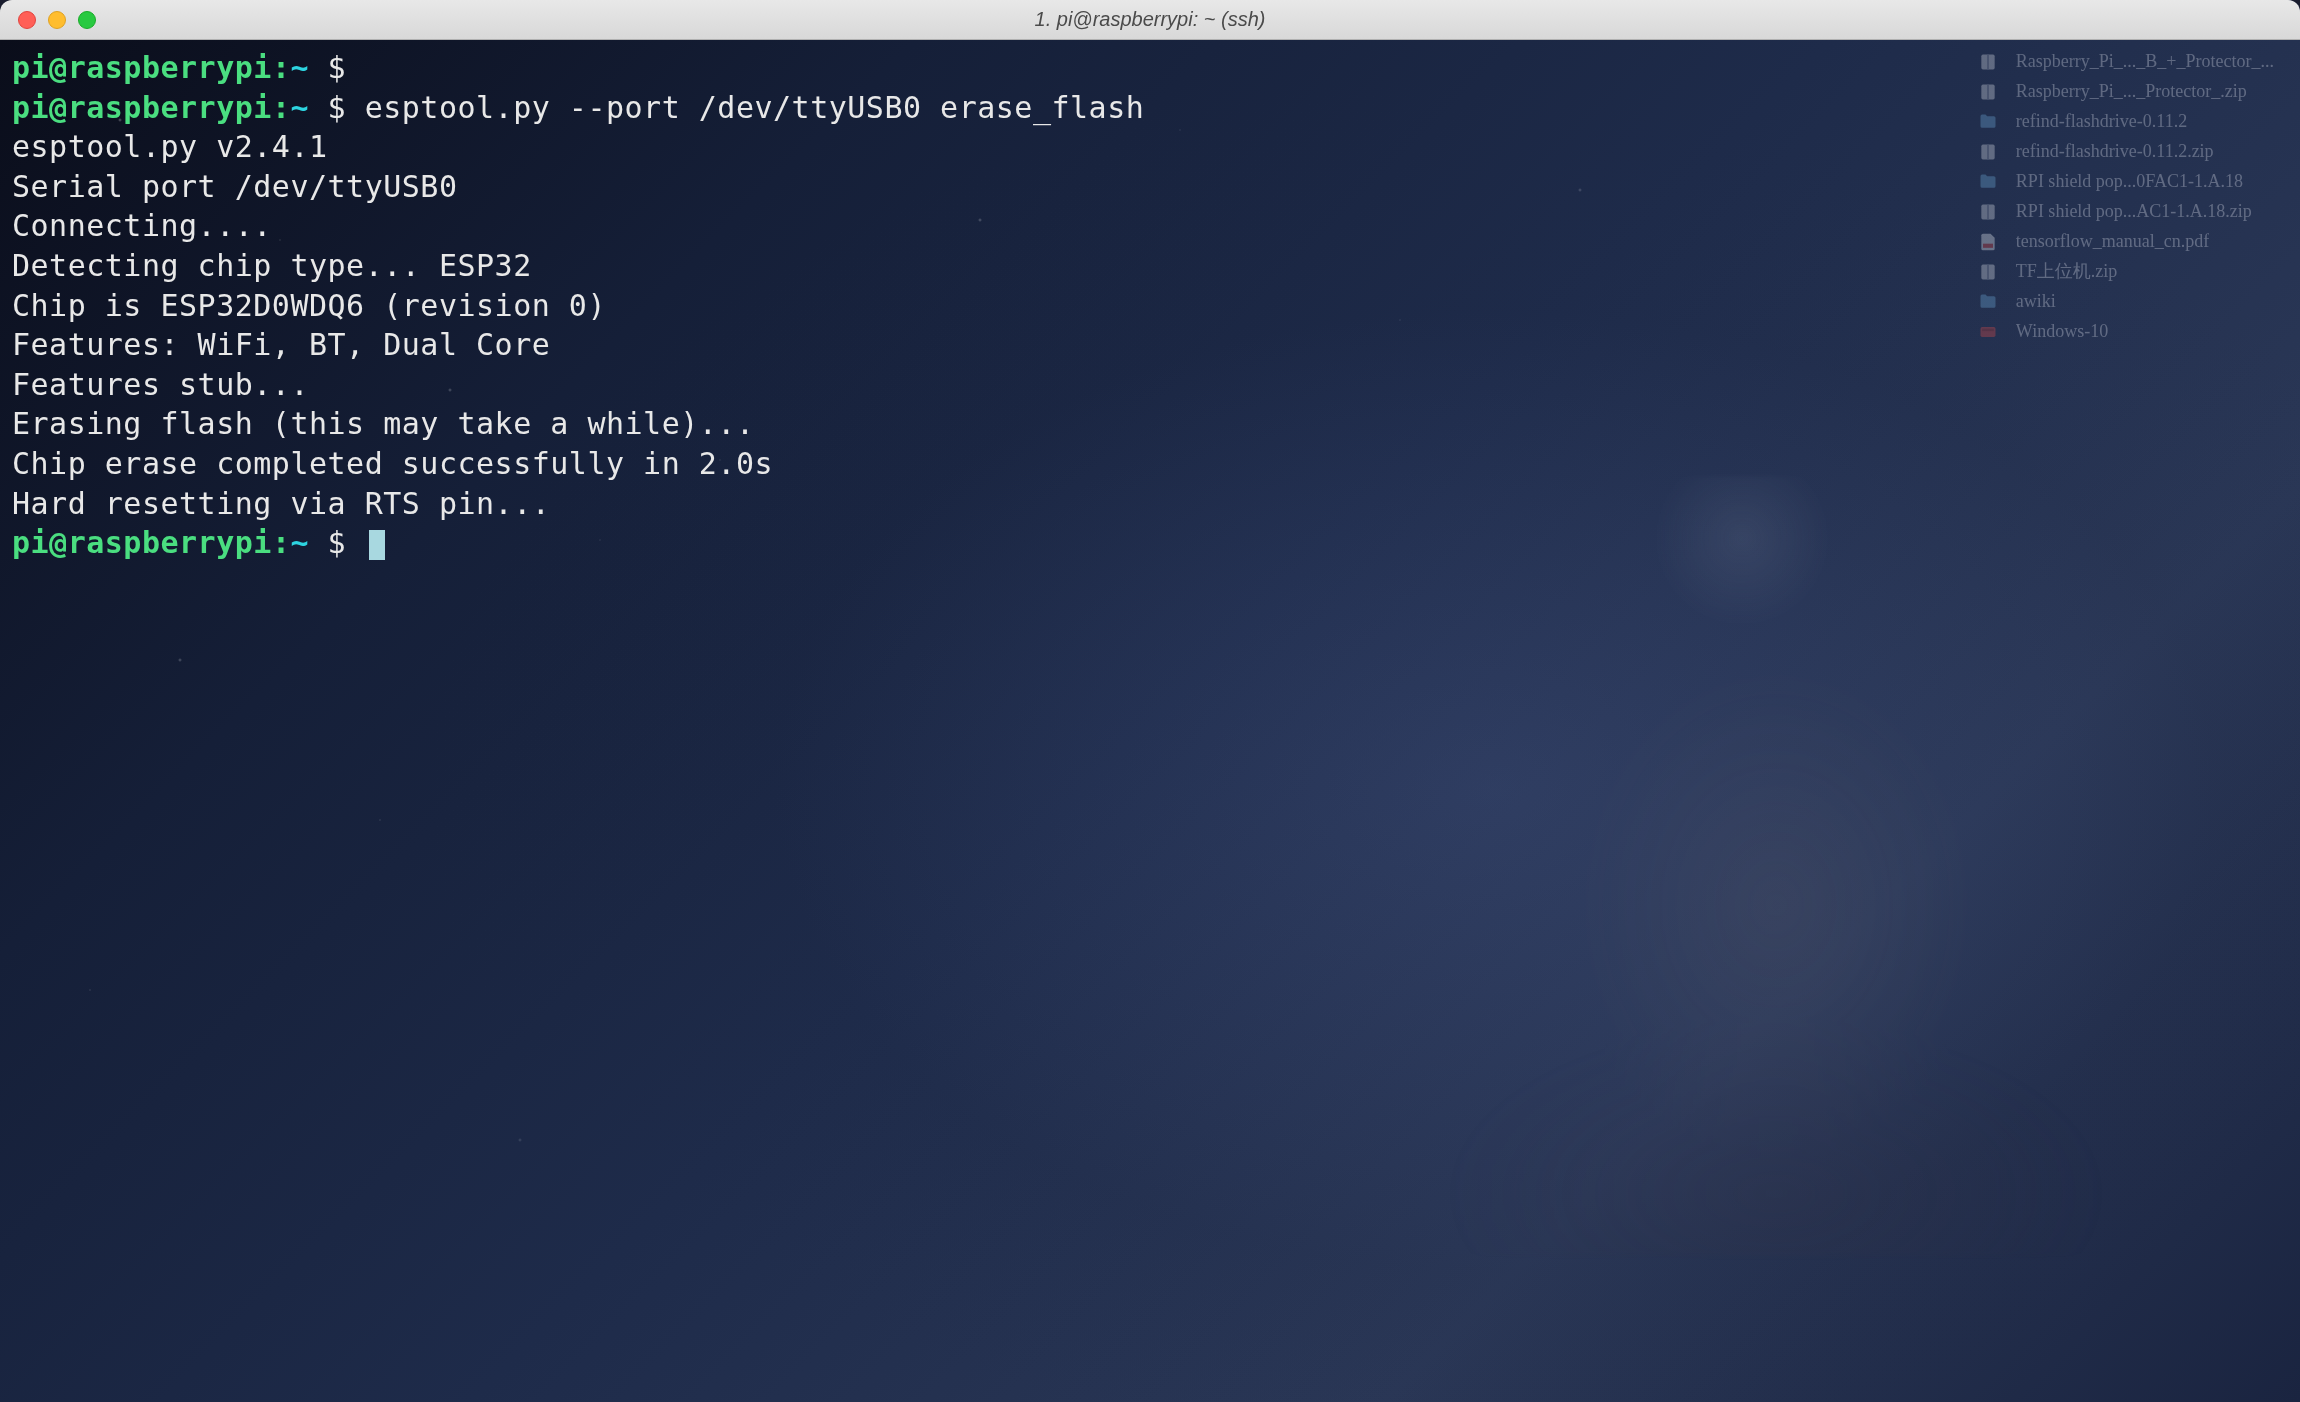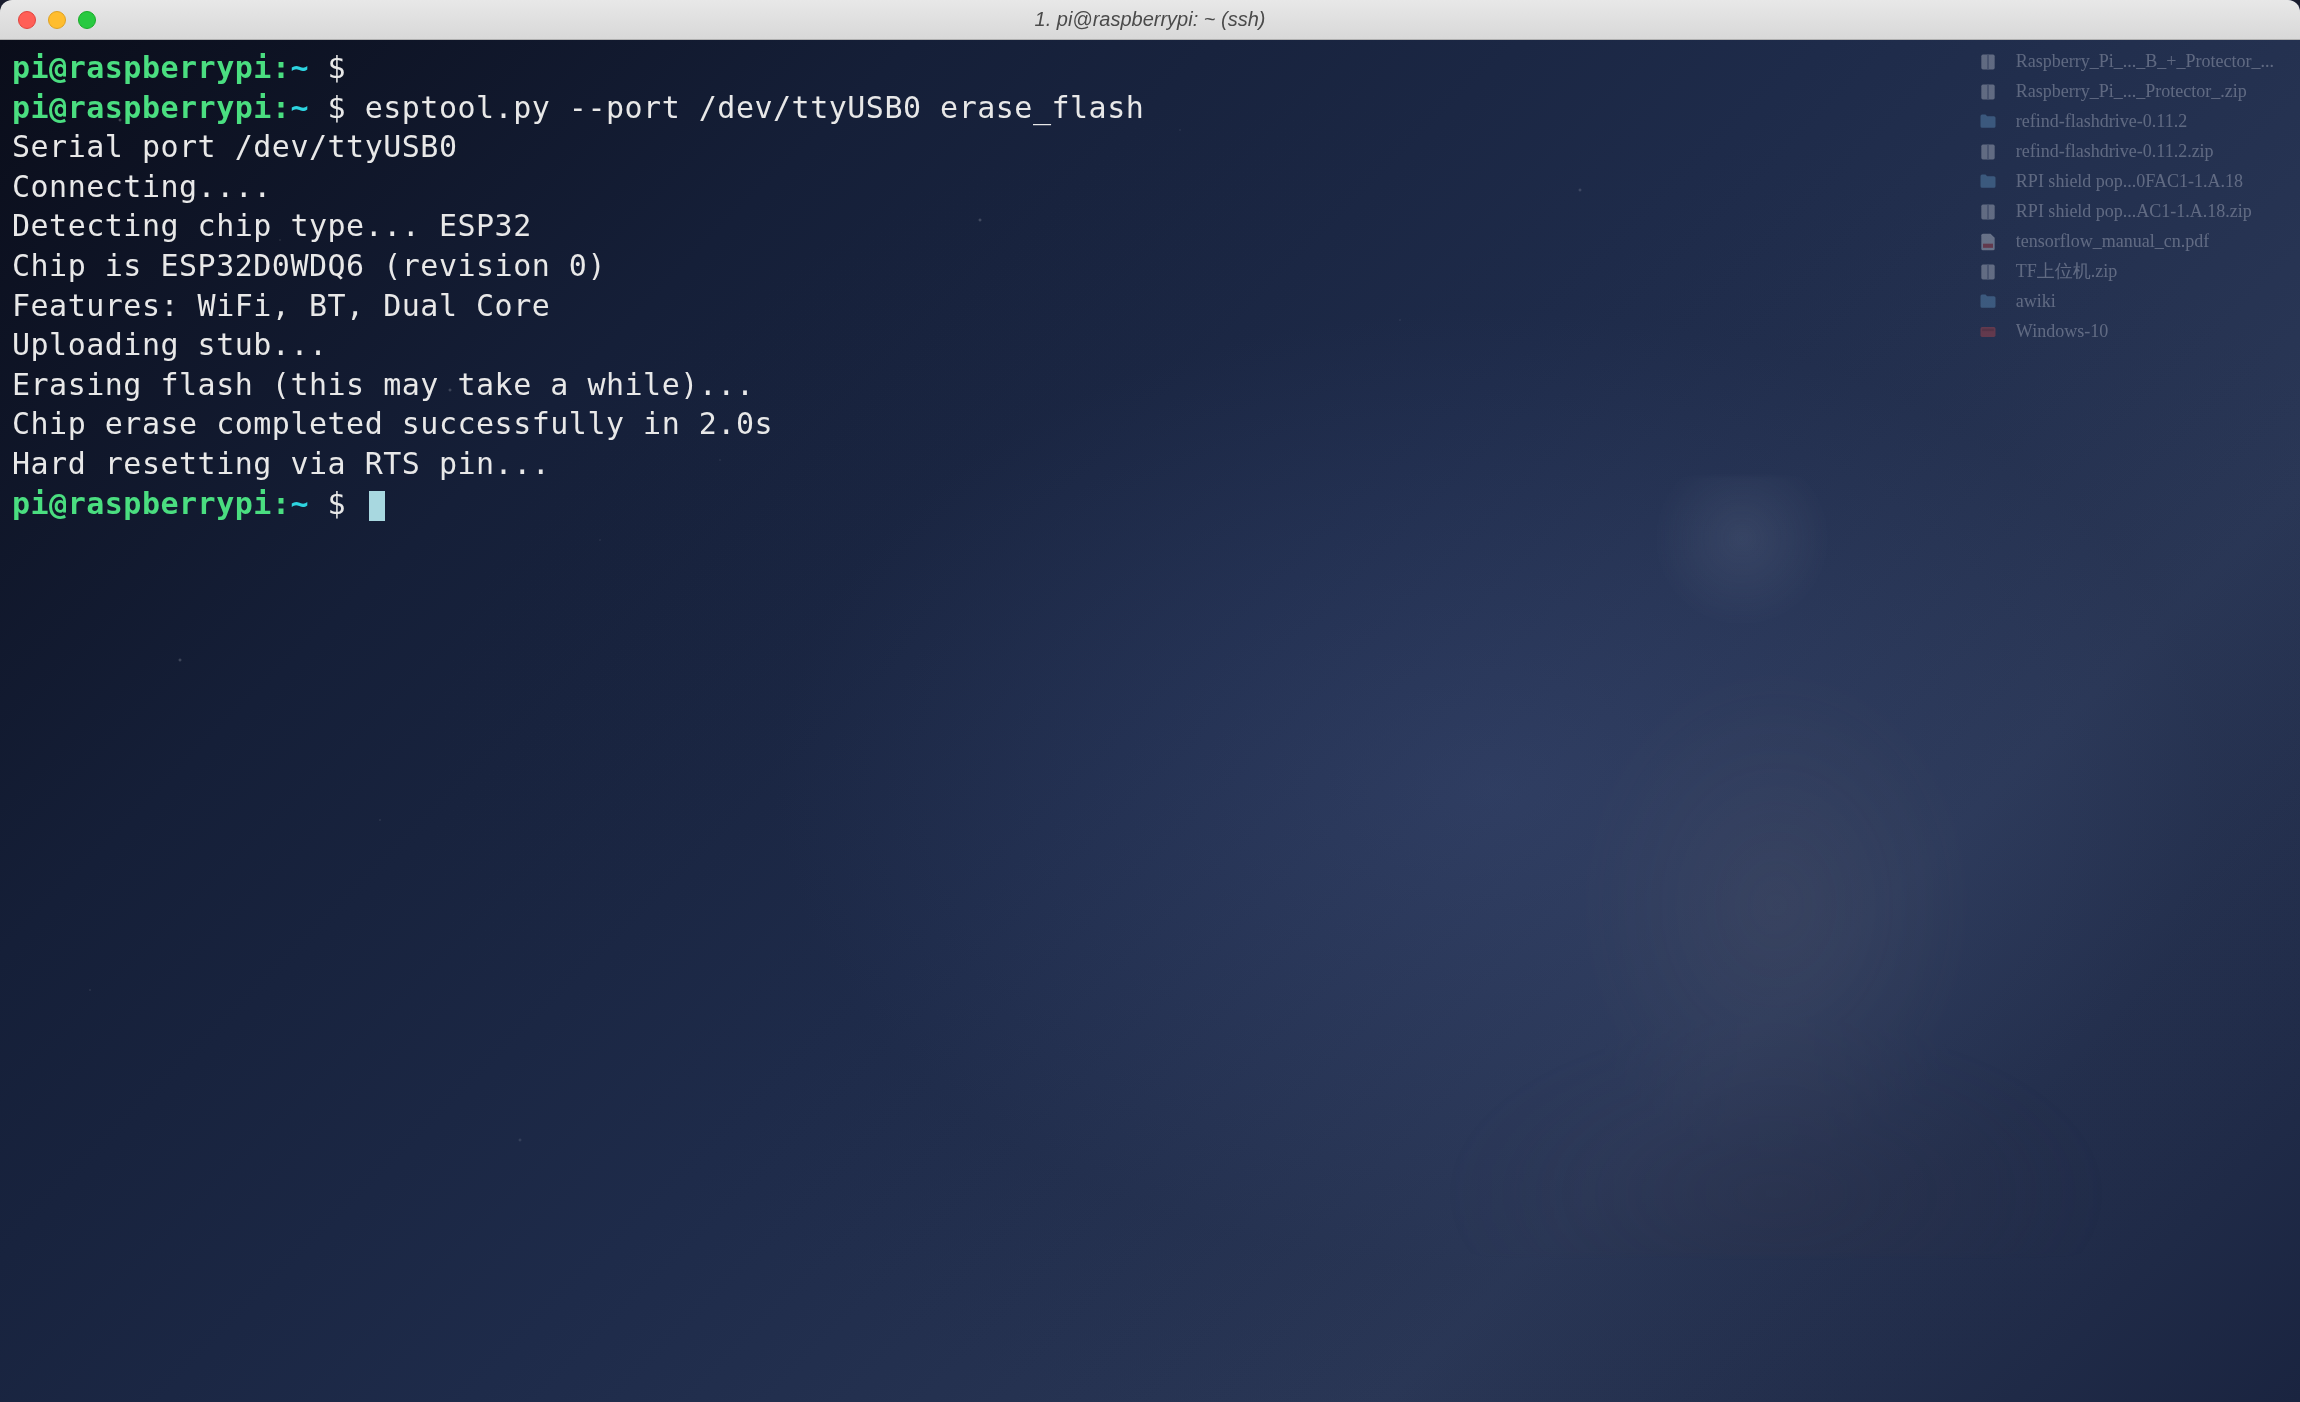--- a/index.html
+++ b/index.html
@@ -279,26 +279,27 @@
               <rect x="5" y="8" width="14" height="3" fill="#b03838"></rect>
             </svg>
           </span>
           <span class="file-label">Windows-10</span>
         </div>
       </div>
 
     <div id="terminal-lines">
         <div class="terminal-line"><span class="prompt-user">pi@raspberrypi</span><span class="prompt-user">:</span><span class="prompt-path">~ </span><span class="prompt-dollar">$ </span></div>
         <div class="terminal-line"><span class="prompt-user">pi@raspberrypi</span><span class="prompt-user">:</span><span class="prompt-path">~ </span><span class="prompt-dollar">$ </span><span class="cmd-text">esptool.py --port /dev/ttyUSB0 erase_flash</span></div>
+        <div class="terminal-line"><span class="output-text">esptool.py v2.4.1</span></div>
         <div class="terminal-line"><span class="output-text">Serial port /dev/ttyUSB0</span></div>
         <div class="terminal-line"><span class="output-text">Connecting....</span></div>
         <div class="terminal-line"><span class="output-text">Detecting chip type... ESP32</span></div>
         <div class="terminal-line"><span class="output-text">Chip is ESP32D0WDQ6 (revision 0)</span></div>
         <div class="terminal-line"><span class="output-text">Features: WiFi, BT, Dual Core</span></div>
-        <div class="terminal-line"><span class="output-text">Uploading stub...</span></div>
+        <div class="terminal-line"><span class="output-text">Features stub...</span></div>
         <div class="terminal-line"><span class="output-text">Erasing flash (this may take a while)...</span></div>
         <div class="terminal-line"><span class="output-text">Chip erase completed successfully in 2.0s</span></div>
         <div class="terminal-line"><span class="output-text">Hard resetting via RTS pin...</span></div>
         <div class="terminal-line"><span class="prompt-user">pi@raspberrypi</span><span class="prompt-user">:</span><span class="prompt-path">~ </span><span class="prompt-dollar">$ </span><span class="cursor"></span></div>
       </div>
 
   </div>
 
 </div>
 

